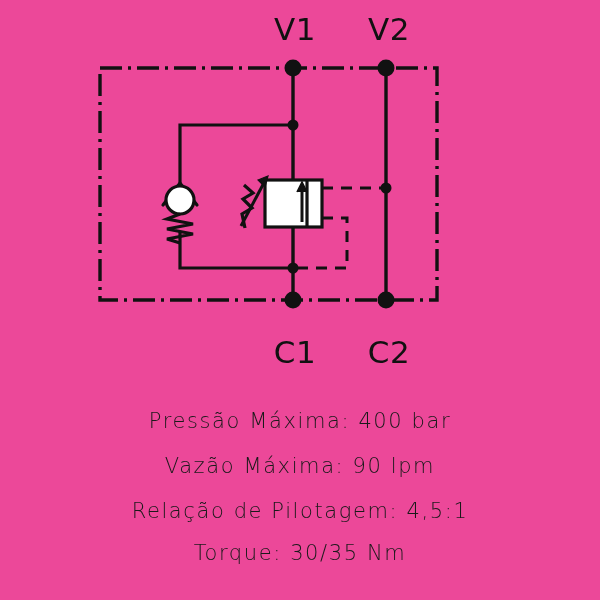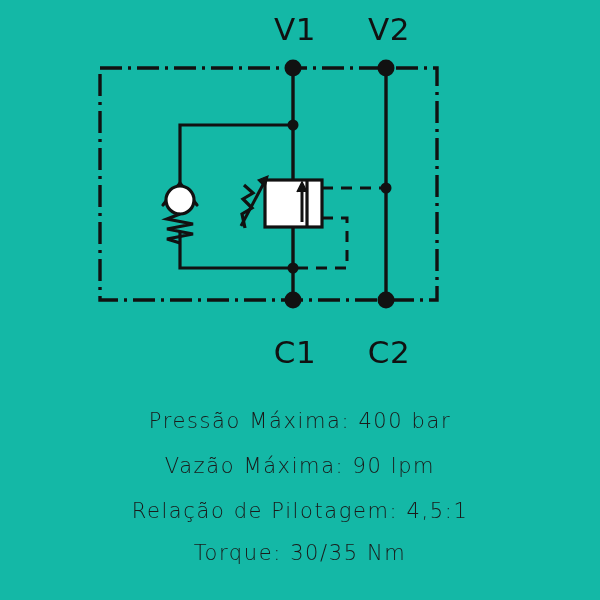--- a/index.html
+++ b/index.html
@@ -11,21 +11,21 @@
     width: 600px;
     height: 600px;
     font-family: "DejaVu Sans", sans-serif;
     -webkit-font-smoothing: antialiased;
   }
   #page {
     position: relative;
     width: 600px;
     height: 600px;
     overflow: hidden;
-    background: #14b8a6;
+    background: #ec4899;
   }
   #schematic {
     position: absolute;
     left: 0;
     top: 0;
     width: 600px;
     height: 600px;
   }
   .port-label {
     font-family: "DejaVu Sans", sans-serif;

